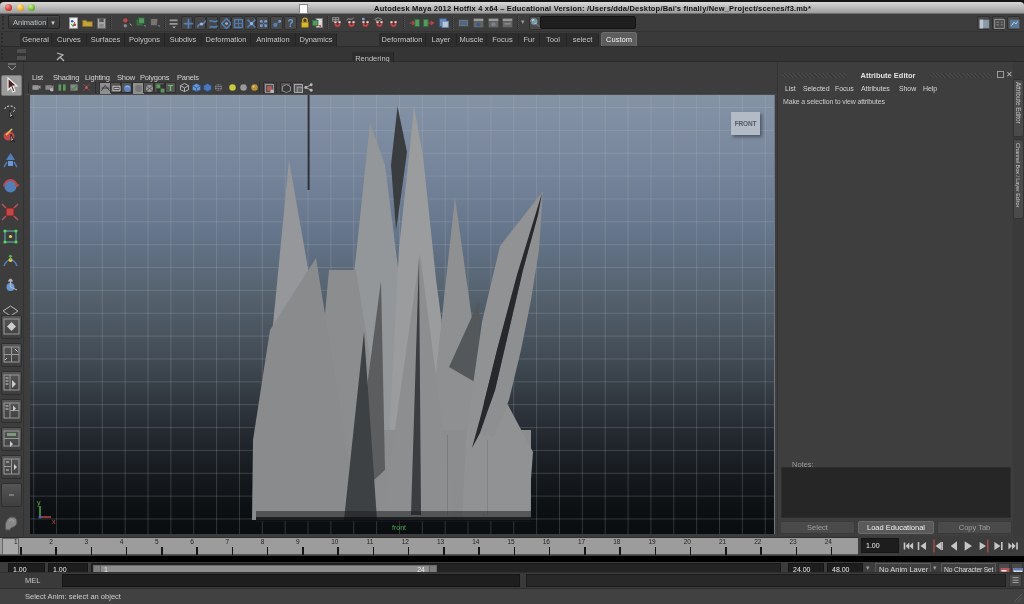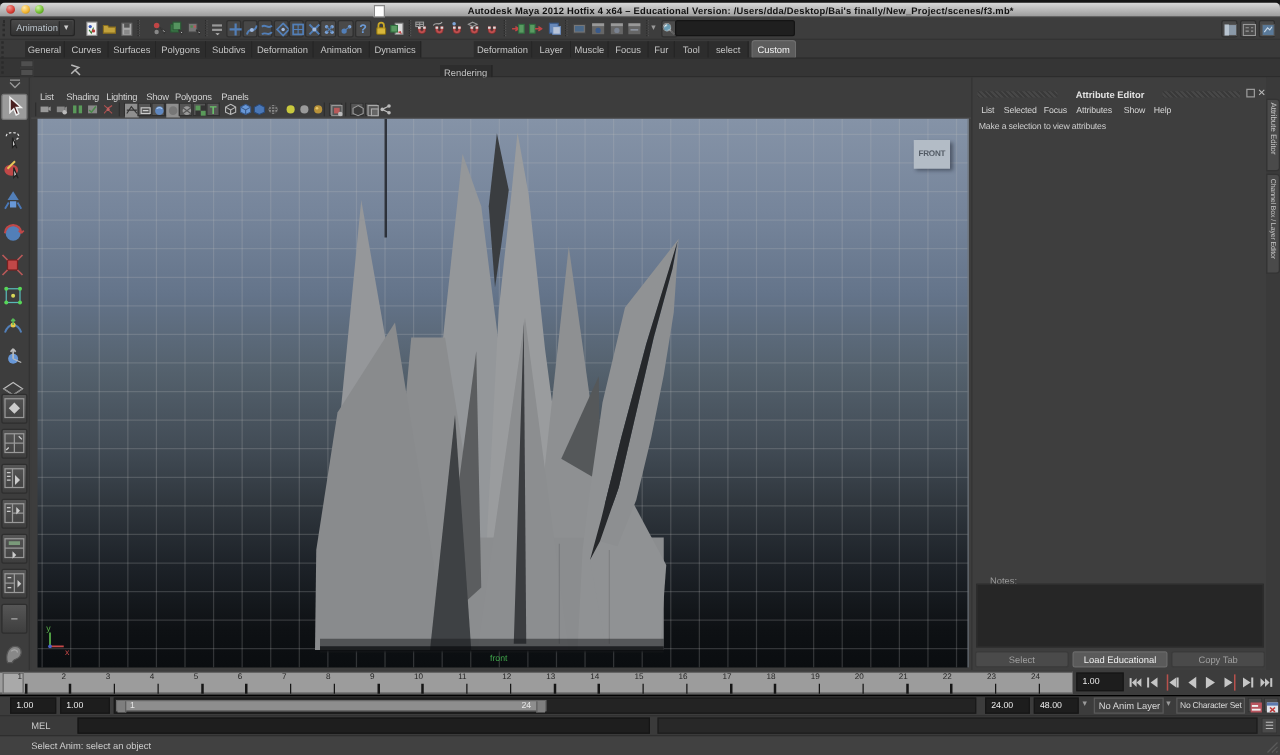--- a/index.html
+++ b/index.html
@@ -702,21 +702,21 @@
       <path d="M80.6 6 L80.6 14 L87 10 Z" fill="#c6c6c6"></path>
       <rect x="88.2" y="3.5" width="1.2" height="13" fill="#b8514c"></rect>
       <path d="M95.4 6 L95.4 14 L101.5 10 Z" fill="#c6c6c6"></path>
       <rect x="102" y="6" width="1.6" height="8" fill="#c6c6c6"></rect>
       <path d="M109.4 6.5 L109.4 13.5 L113 10 Z" fill="#c6c6c6"></path>
       <path d="M113 6.5 L113 13.5 L116.7 10 Z" fill="#c6c6c6"></path>
       <rect x="117.2" y="6.5" width="1.6" height="7" fill="#c6c6c6"></rect>
     </svg>
 </div>
 
-<div class="abs" style="left:0;top:556px;width:1024px;height:16px;background:#3c3c3c;border-top:1px solid #000000;padding-left:20px;">
+<div class="abs" style="left:0;top:556px;width:1024px;height:16px;background:#3c3c3c;border-top:6px solid #000000;padding-left:20px;">
   <div class="fld" style="left:8px;top:1px;width:37px;height:13px;">1.00</div>
   <div class="fld" style="left:48px;top:1px;width:40px;height:13px;">1.00</div>
   <div class="abs" style="left:91px;top:1px;width:690px;height:13px;background:#232323;border:1px solid #191919;">
     <div class="abs" style="left:1px;top:1px;width:344px;height:9px;background:#8e8e8e;border:1px solid #686868;">
       <div class="abs" style="left:0;top:0;width:7px;height:9px;background:#7e7e7e;border-right:1px solid #5f5f5f;"></div>
       <div class="abs" style="right:0;top:0;width:7px;height:9px;background:#7e7e7e;border-left:1px solid #5f5f5f;"></div>
       <span class="abs" style="left:10px;top:0px;font-size:7px;color:#e5e5e5;">1</span>
       <span class="abs" style="right:11px;top:0px;font-size:7px;color:#e5e5e5;">24</span>
     </div>
   </div>

